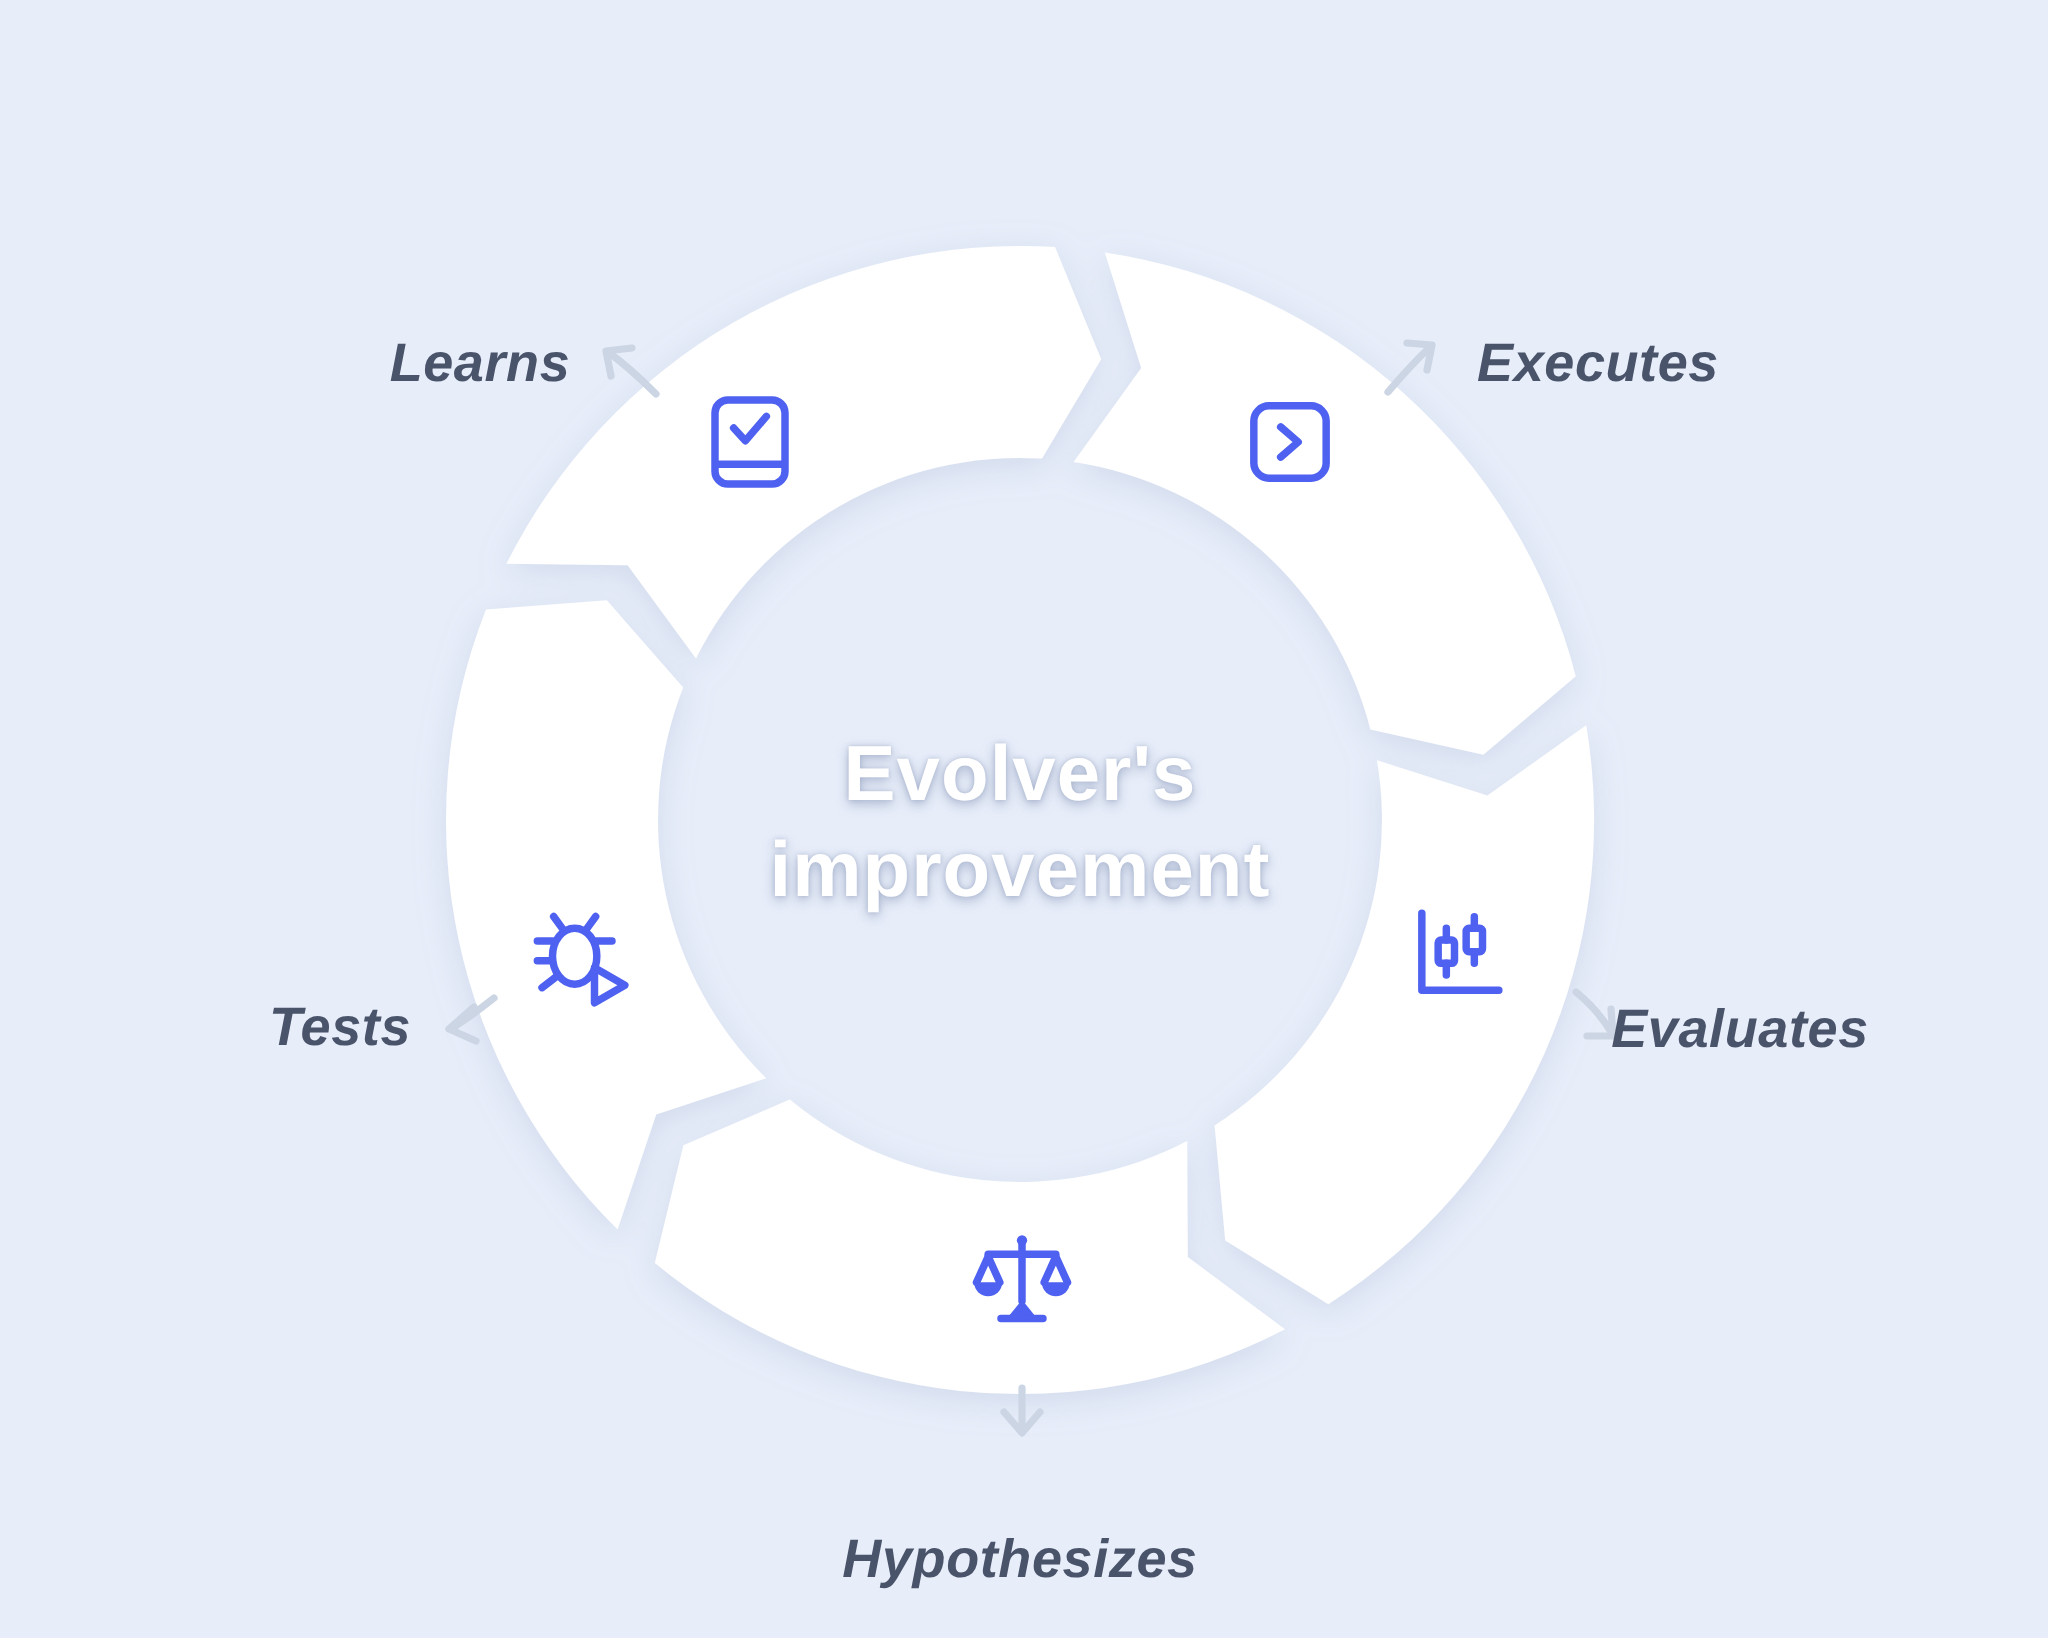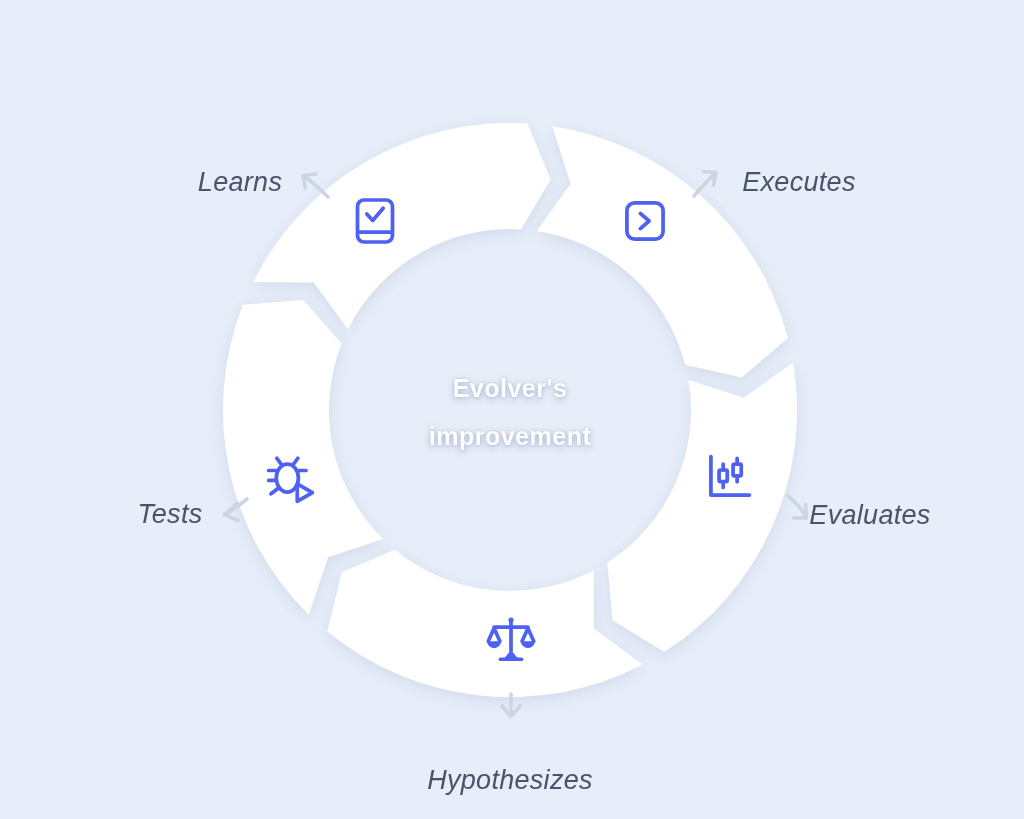--- a/index.html
+++ b/index.html
@@ -26,37 +26,37 @@
     stroke: var(--arrow, #cbd5e4);
     stroke-width: 3.6;
     stroke-linecap: round;
     stroke-linejoin: round;
   }
 
   .step-label {
     position: absolute;
     transform: translate(-50%, -50%);
     font-style: italic;
-    font-weight: 400;
+    font-weight: 700;
     font-size: 27px;
     letter-spacing: 0.3px;
     color: var(--label, #49536a);
     white-space: nowrap;
     text-align: center;
   }
 
   .center-text {
     position: absolute;
     left: 510px;
     top: 412px;
     transform: translate(-50%, -50%);
     width: 380px;
     text-align: center;
     font-weight: 700;
-    font-size: 25px;
+    font-size: 39px;
     line-height: 48px;
     letter-spacing: 0.5px;
     color: var(--center-text, #ffffff);
     text-shadow: 0 2px 6px rgba(139,154,186,0.65), 0 0 2px rgba(139,154,186,0.45);
   }
 
   .icon {
     position: absolute;
     width: 56px;
     height: 56px;

